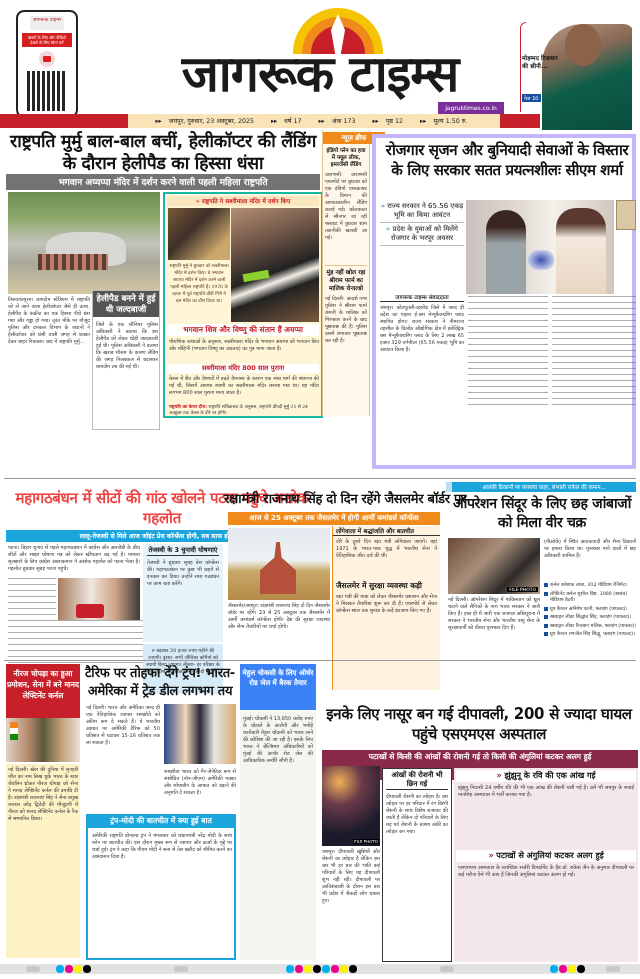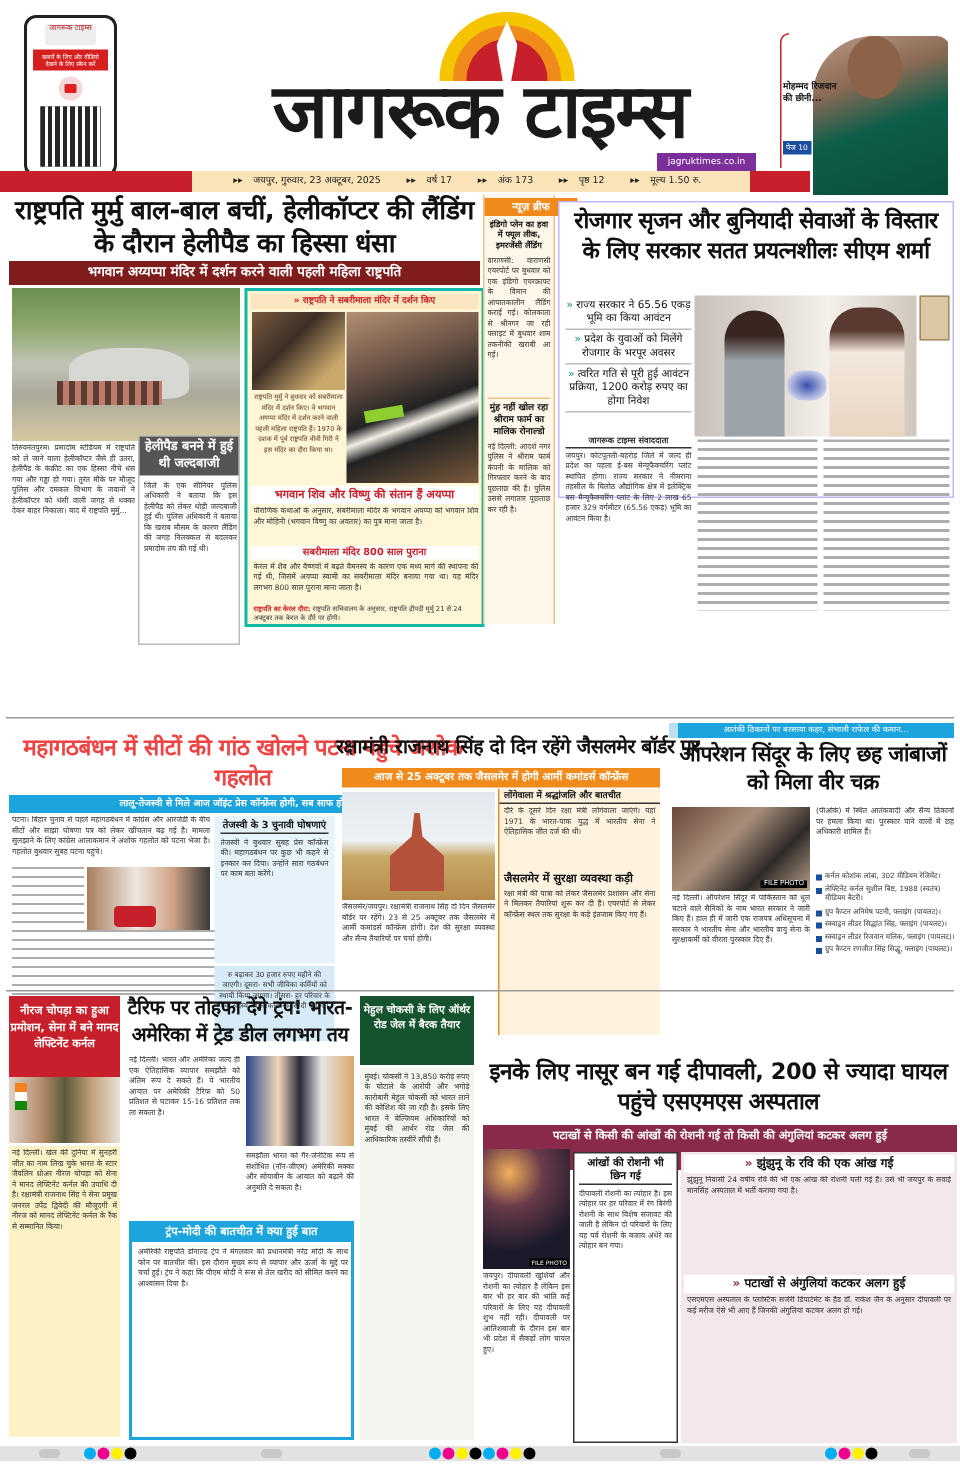--- a/index.html
+++ b/index.html
@@ -27,21 +27,21 @@
 #date-bar span{margin:0 5px}
 #date-bar-right{left:500px;top:114px;width:40px;height:14px;background:#c8202a}
 #teaser{left:520px;top:18px;width:112px;height:112px;overflow:hidden}
 #teaser .photo{position:absolute;left:22px;top:6px;width:92px;height:106px;background:linear-gradient(160deg,#b99a84 0,#8b6a55 30%,#0d5e4a 55%,#0a4d3c 100%);border-radius:40px 10px 0 0}
 #teaser .head{position:absolute;left:45px;top:6px;width:36px;height:42px;border-radius:50%;background:#8c6248}
 #teaser .cap{position:absolute;left:2px;top:36px;font-size:6px;line-height:8px;color:#111;font-weight:bold;width:36px}
 #teaser .pg{position:absolute;left:2px;top:76px;background:#1a4fa0;color:#fff;font-size:5px;padding:1px 2px}
 #teaser .border{position:absolute;left:0;top:4px;width:6px;height:90px;border-left:1px solid #c8202a;border-top:1px solid #c8202a;border-radius:8px 0 0 0}
 
 #lead-headline{left:6px;top:130px;width:314px;font-weight:bold;font-size:17.5px;line-height:22px;color:#111;text-align:center;letter-spacing:-.3px}
-#lead-sub{left:6px;top:174px;width:314px;height:16px;background:#7f1d1d;color:#fff;font-size:9px;line-height:16px;text-align:center;font-weight:bold}
+#lead-sub{left:6px;top:174px;width:314px;height:16px;background:#737373;color:#fff;font-size:9px;line-height:16px;text-align:center;font-weight:bold}
 #lead-photo{left:8px;top:192px;width:152px;height:102px;background:linear-gradient(180deg,#6b8f4f 0,#8da86b 25%,#c3c3b8 50%,#a9a89a 70%,#d6c9a0 100%);overflow:hidden}
 #lead-photo .heli{position:absolute;left:38px;top:40px;width:80px;height:34px;border-radius:40% 40% 20% 20%;background:#d7d7d3}
 #lead-photo .crowd{position:absolute;left:30px;top:62px;width:70px;height:16px;background:repeating-linear-gradient(90deg,#5b3d33 0 4px,#bf7c6a 4px 8px)}
 #lead-body{left:8px;top:296px;width:82px;height:134px}
 #helipad-box{left:92px;top:290px;width:68px;height:140px;border:1px solid #bbb;background:#fff}
 #helipad-box .hd{background:#555;color:#fff;font-size:8.5px;line-height:11px;text-align:center;padding:2px 1px;font-weight:bold}
 #helipad-box .bd{position:absolute;left:3px;top:30px;width:62px;height:104px}
 #temple-box{left:163px;top:192px;width:160px;height:226px;border:2px solid #14b8a6;background:#fff6d8}
 #temple-box .tag{position:absolute;left:2px;top:2px;width:152px;height:10px;background:#fbe7bf;color:#c8202a;font-size:6px;line-height:10px;text-align:center;font-weight:bold}
 #temple-box .tag b{color:#c8202a}
@@ -55,21 +55,21 @@
 #temple-box .bd2{position:absolute;left:4px;top:181px;width:150px;height:28px}
 #temple-box .foot{position:absolute;left:4px;top:210px;width:150px;height:12px;font-size:4.5px;line-height:6px;color:#333}
 #temple-box .foot b{color:#c8202a}
 #brief-col{left:322px;top:130px;width:48px;height:286px;background:#fff8ea;border-left:1px solid #e6c48a;border-right:1px solid #e6c48a}
 #brief-col .hd{margin:2px auto 0;width:62px;height:12px;background:#f08a1a;color:#fff;font-size:7px;line-height:12px;text-align:center;font-weight:bold}
 #brief-col .h1{font-size:5.5px;line-height:7px;text-align:center;font-weight:bold;margin:3px 2px 0;color:#111}
 #brief-col .b1{margin:3px 2px 0;height:90px}
 #brief-col .h2{font-size:6px;line-height:8px;text-align:center;font-weight:bold;margin:4px 2px 0;color:#111;border-top:1px solid #e6c48a;padding-top:2px}
 #brief-col .b2{margin:3px 2px 0;height:130px}
 
-#right-lead{left:372px;top:134px;width:264px;height:198px;border:1px solid #c4b5fd;background:#fff}
+#right-lead{left:372px;top:134px;width:264px;height:335px;border:4px solid #c4b5fd;background:#fff}
 #right-lead .hl{position:absolute;left:2px;top:2px;width:258px;font-size:15px;line-height:20px;font-weight:bold;text-align:center;color:#111;letter-spacing:-.4px}
 #right-lead .sub{position:absolute;left:2px;top:46px;width:258px;height:13px;background:#1a8f86;color:#fff;font-size:7.5px;line-height:13px;text-align:center;font-weight:bold}
 #right-lead .pts{position:absolute;left:4px;top:62px;width:84px}
 #right-lead .pt{font-size:7px;line-height:9px;text-align:center;font-weight:normal;color:#111;padding:2px 0;border-bottom:1px solid #bbb}
 #right-lead .pt .ar{color:#1a8f86}
 #right-lead .photo{position:absolute;left:90px;top:62px;width:148px;height:94px;background:linear-gradient(90deg,#c9c0bb 0,#e3ddd6 40%,#f4f0ea 60%,#cfc7bd 100%)}
 #right-lead .photo .p1{position:absolute;left:20px;top:10px;width:40px;height:84px;background:linear-gradient(180deg,#3a2620 0,#3a2620 20%,#9aa3a8 40%,#9aa3a8 100%);border-radius:20px 20px 0 0}
 #right-lead .photo .p2{position:absolute;left:90px;top:8px;width:50px;height:86px;background:linear-gradient(180deg,#5a3a30 0,#5a3a30 18%,#f3e9dc 35%,#e9d5c2 100%);border-radius:20px 20px 0 0}
 #right-lead .photo .bq{position:absolute;left:62px;top:50px;width:26px;height:20px;background:radial-gradient(#3a4fb0,#fff);border-radius:40%}
 #right-lead .frame{position:absolute;left:240px;top:62px;width:20px;height:30px;background:#d9c8a3;border:1px solid #a38c60}
@@ -120,21 +120,21 @@
 #neeraj-photo .flag{position:absolute;left:4px;top:4px;width:8px;height:18px;background:linear-gradient(#f58220 33%,#fff 33% 66%,#138808 66%)}
 #neeraj-body{left:6px;top:764px;width:74px;height:194px;background:#fdf2c6}
 #neeraj-body .bd{margin:2px;height:190px}
 #trump-headline{left:84px;top:664px;width:152px;font-weight:bold;font-size:13px;line-height:18px;text-align:center;color:#111;letter-spacing:-.3px}
 #trump-body{left:86px;top:704px;width:74px;height:106px}
 #trump-photo{left:164px;top:704px;width:72px;height:60px;background:linear-gradient(90deg,#2c4a8a,#f1d6b8 30%,#2a2a3a 50%,#e6e6e6 70%,#d8a86a)}
 #trump-body2{left:164px;top:768px;width:72px;height:42px}
 #trump-sub{left:86px;top:814px;width:150px;height:14px;background:#1ba5dc;color:#fff;font-size:7.5px;line-height:14px;text-align:center;font-weight:bold}
 #trump-box{left:86px;top:814px;width:150px;height:146px;border:2px solid #1ba5dc}
 #trump-box .bd{position:absolute;left:4px;top:16px;width:140px;height:124px}
-#mehul-hd{left:240px;top:664px;width:76px;height:46px;background:#14532d;color:#fff;font-size:7px;line-height:10px;text-align:center;font-weight:bold;padding-top:4px}
+#mehul-hd{left:240px;top:664px;width:76px;height:46px;background:#3b82f6;color:#fff;font-size:7px;line-height:10px;text-align:center;font-weight:bold;padding-top:4px}
 #mehul-body{left:240px;top:712px;width:76px;height:248px;background:#f5f5f0}
 #mehul-body .bd{margin:3px;height:240px}
 #dw-headline{left:320px;top:704px;width:318px;font-weight:bold;font-size:15px;line-height:20px;text-align:center;color:#111;letter-spacing:-.3px}
 #dw-sub{left:322px;top:750px;width:316px;height:30px;background:#8a2a4a;color:#fff;font-size:7.5px;line-height:14px;text-align:center;font-weight:bold}
 #dw-photo{left:322px;top:766px;width:58px;height:80px;background:radial-gradient(circle at 30% 20%,#f0b05a 0,#6a3a4a 30%,#1a1a2a 70%)}
 #dw-photo .tag{position:absolute;right:1px;bottom:2px;font-size:4px;color:#fff;background:#000;padding:0 1px}
 #dw-body{left:322px;top:848px;width:58px;height:112px}
 #eyes-box{left:382px;top:768px;width:70px;height:194px;border:1px solid #333;background:#fff}
 #eyes-box .hd{font-size:7px;line-height:9px;text-align:center;font-weight:bold;color:#111;padding-top:2px;border-bottom:1px solid #333;margin:0 3px}
 #eyes-box .bd{margin:3px;height:168px}
@@ -216,21 +216,20 @@
   <div class="b1 hindi-body">वाराणसी: वाराणसी एयरपोर्ट पर बुधवार को एक इंडिगो एयरक्राफ्ट के विमान की आपातकालीन लैंडिंग कराई गई। कोलकाता से श्रीनगर जा रही फ्लाइट में बुधवार शाम तकनीकी खराबी आ गई।</div>
   <div class="h2">मुंह नहीं खोल रहा श्रीराम फार्म का मालिक रोनाल्डो</div>
   <div class="b2 hindi-body">नई दिल्ली: आदर्श नगर पुलिस ने श्रीराम फार्म कंपनी के मालिक को गिरफ्तार करने के बाद पूछताछ की है। पुलिस उससे लगातार पूछताछ कर रही है।</div>
 </div>
 
 <div id="right-lead" class="abs">
   <div class="hl">रोजगार सृजन और बुनियादी सेवाओं के विस्तार के लिए सरकार सतत प्रयत्नशीलः सीएम शर्मा</div>
   <div class="pts">
     <div class="pt"><span class="ar">» </span><span>राज्य सरकार ने 65.56 एकड़ भूमि का किया आवंटन</span></div>
     <div class="pt"><span class="ar">» </span><span>प्रदेश के युवाओं को मिलेंगे रोजगार के भरपूर अवसर</span></div>
-    <div class="pt"><span class="ar">» </span><span>त्वरित गति से पूरी हुई आवंटन प्रक्रिया, 1200 करोड़ रुपए का होगा निवेश</span></div>
   </div>
   <div class="photo">
       <div class="p1"></div>
       <div class="p2"></div>
       <div class="bq"></div>
     </div>
   <div class="frame"></div>
   <div class="byline">जागरूक टाइम्स संवाददाता</div>
   <div class="bd1 hindi-body">जयपुर। कोटपूतली-बहरोड़ जिले में जल्द ही प्रदेश का पहला ई-बस मेन्यूफैक्चरिंग प्लांट स्थापित होगा। राज्य सरकार ने नीमराना तहसील के घिलोठ औद्योगिक क्षेत्र में इलेक्ट्रिक बस मैन्यूफैक्चरिंग प्लांट के लिए 2 लाख 65 हजार 329 वर्गमीटर (65.56 एकड़) भूमि का आवंटन किया है।</div>
   <div class="bd2 body-lines"></div>

